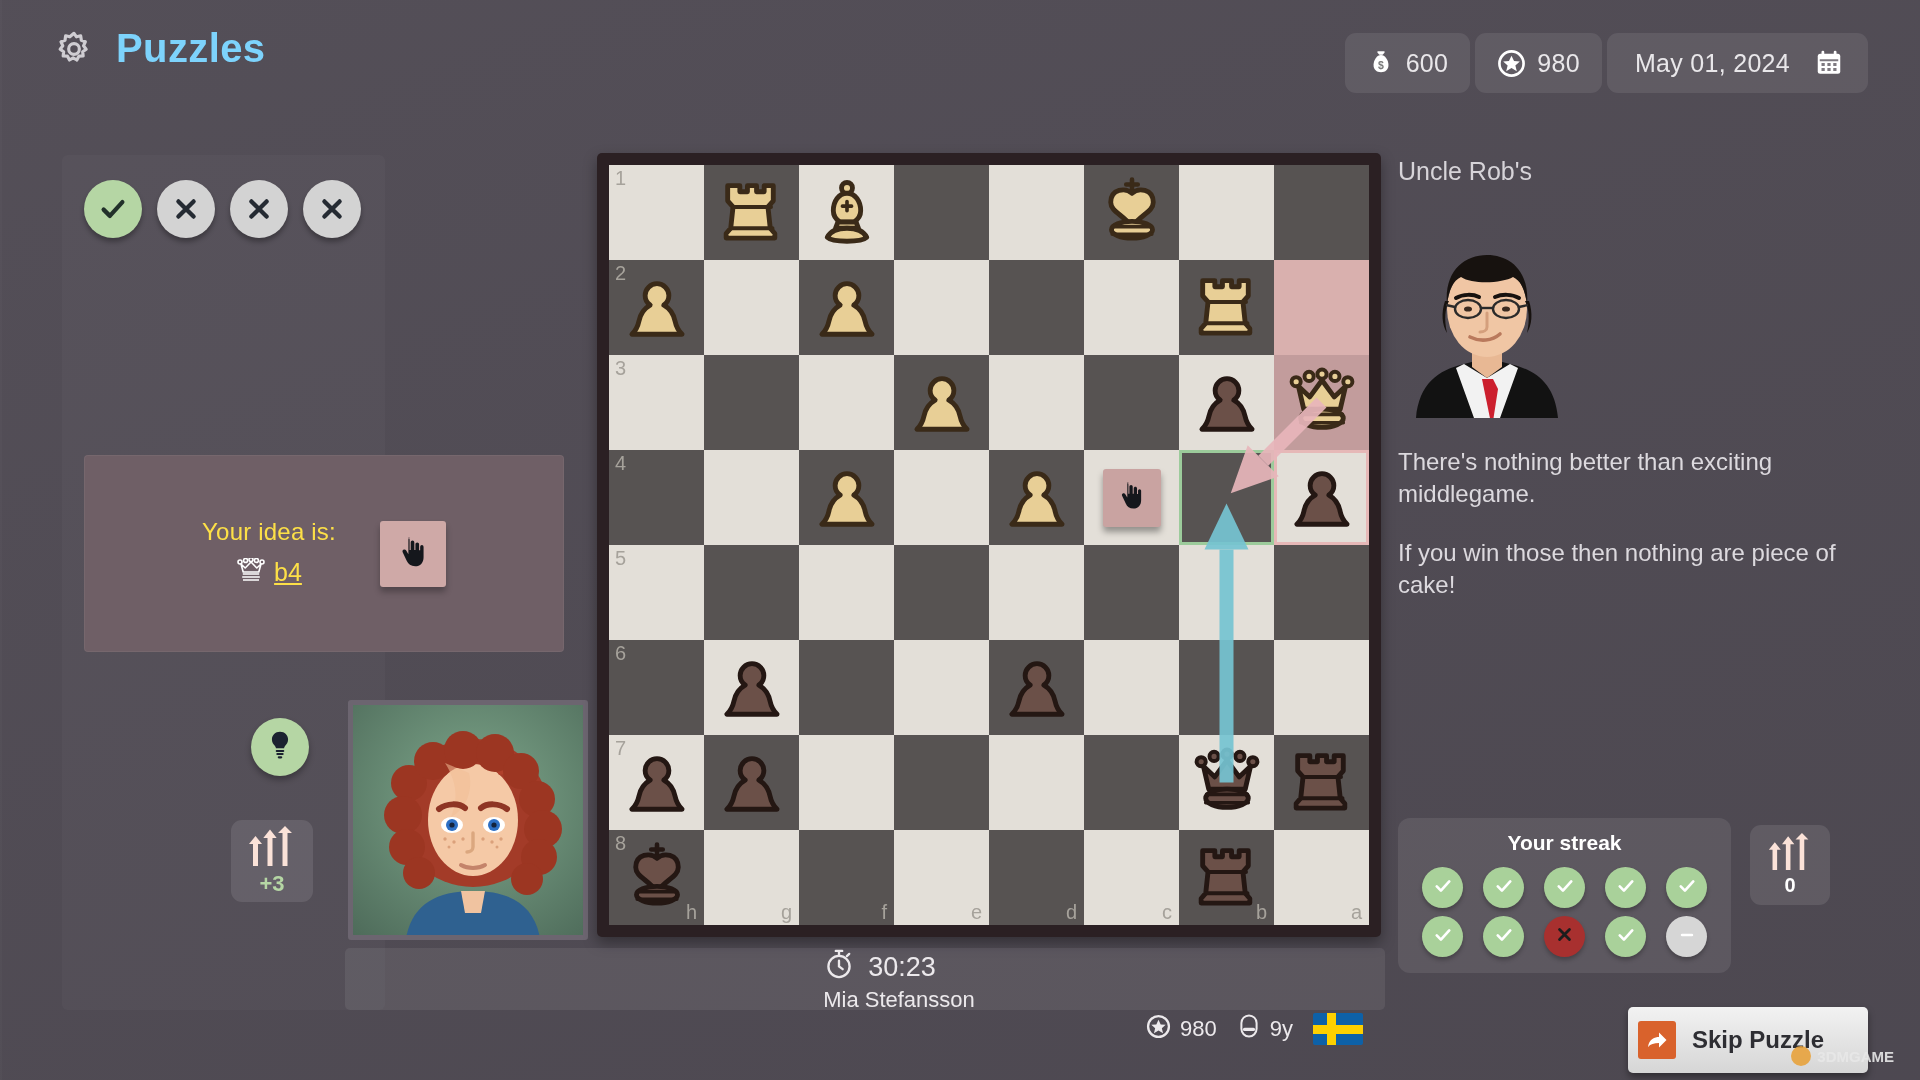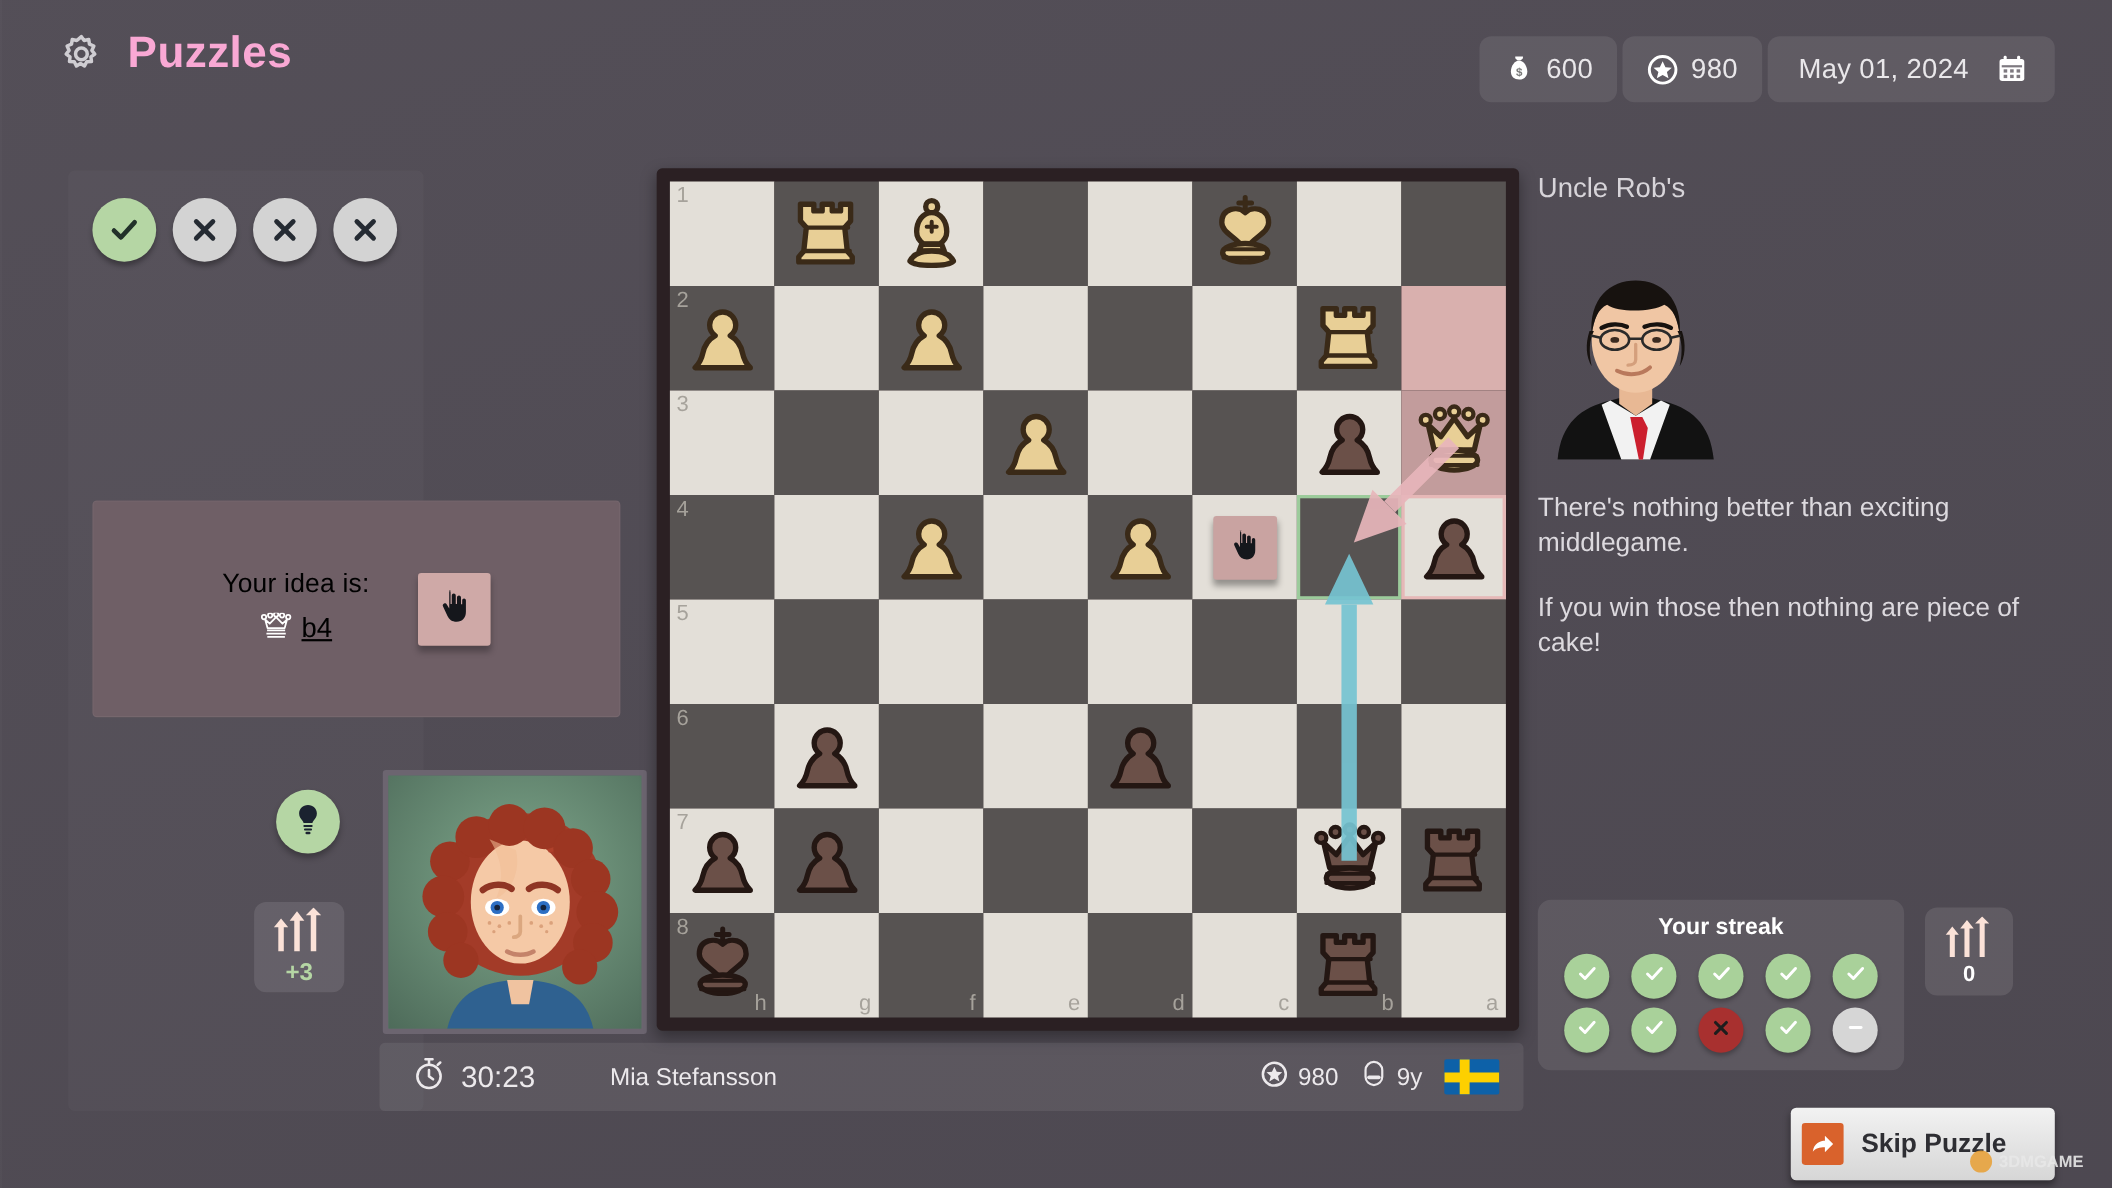--- a/index.html
+++ b/index.html
@@ -24,21 +24,21 @@
   
   .header {
     position: absolute; top: 0; left: 0; right: 0; height: 110px;
   }
   .title-wrap {
     position: absolute; left: 54px; top: 26px;
     display: flex; align-items: center; gap: 22px;
   }
   .gear-icon { width: 40px; height: 40px; display: block; }
   .page-title {
-    font-size: 40px; font-weight: 600; color: #f9a8d4; letter-spacing: 0.4px;
+    font-size: 40px; font-weight: 600; color: #7dd3fc; letter-spacing: 0.4px;
   }
 
   .hud {
     position: absolute; right: 52px; top: 33px;
     display: flex; align-items: center; gap: 5px;
   }
   .hud-chip {
     height: 60px; background: rgba(255,255,255,0.085);
     border-radius: 11px; display: flex; align-items: center;
     gap: 11px; padding: 0 22px; color: #e9e7ea; font-size: 25px;
@@ -69,21 +69,21 @@
 
   .idea-box {
     position: absolute; left: 84px; top: 455px;
     width: 480px; height: 197px;
     background: #6f5f66;
     border-radius: 4px;
     box-shadow: inset 0 0 0 1px rgba(255,255,255,0.05);
     display: flex; align-items: center; justify-content: center;
     gap: 44px;
   }
-  .idea-text { text-align: center; color: #000000; }
+  .idea-text { text-align: center; color: #fde047; }
   .idea-label { font-size: 24px; margin-bottom: 12px; letter-spacing: .2px;}
   .idea-move { font-size: 25px; display: flex; justify-content: center; gap: 8px; text-decoration: underline;}
   .idea-square {
     width: 66px; height: 66px; background: #cfa9a7;
     border-radius: 3px; display:flex; align-items:center; justify-content:center;
     box-shadow: 0 5px 6px rgba(0,0,0,0.28);
   }
 
   .hint-btn {
     position: absolute; left: 251px; top: 718px;
@@ -159,20 +159,21 @@
   .arrow-layer { position:absolute; inset:0; pointer-events:none; z-index:5; }
 
   
   .bottom-bar {
     position: absolute; left: 345px; top: 948px;
     width: 1040px; height: 62px;
     background: rgba(255,255,255,0.075);
     border-radius: 5px;
     display: flex; align-items: center;
     color: #ece9ec;
+    flex-direction: column;
   }
   .bb-timer { display:flex; align-items:center; gap:14px; margin-left: 30px; font-size: 27px;}
   .bb-name  { margin-left: 68px; font-size: 22px; }
   .bb-right { margin-left: auto; margin-right: 22px; display:flex; align-items:center; gap:20px; font-size:22px;}
   .bb-stat  { display:flex; align-items:center; gap:9px; }
   .flag { width: 50px; height: 32px; position: relative; background:#0d61a8; border-radius:2px; overflow:hidden;}
   .flag::before { content:''; position:absolute; left:14px; top:0; bottom:0; width:9px; background:#fdd000;}
   .flag::after  { content:''; position:absolute; top:12px; left:0; right:0; height:9px; background:#fdd000;}
 
   

